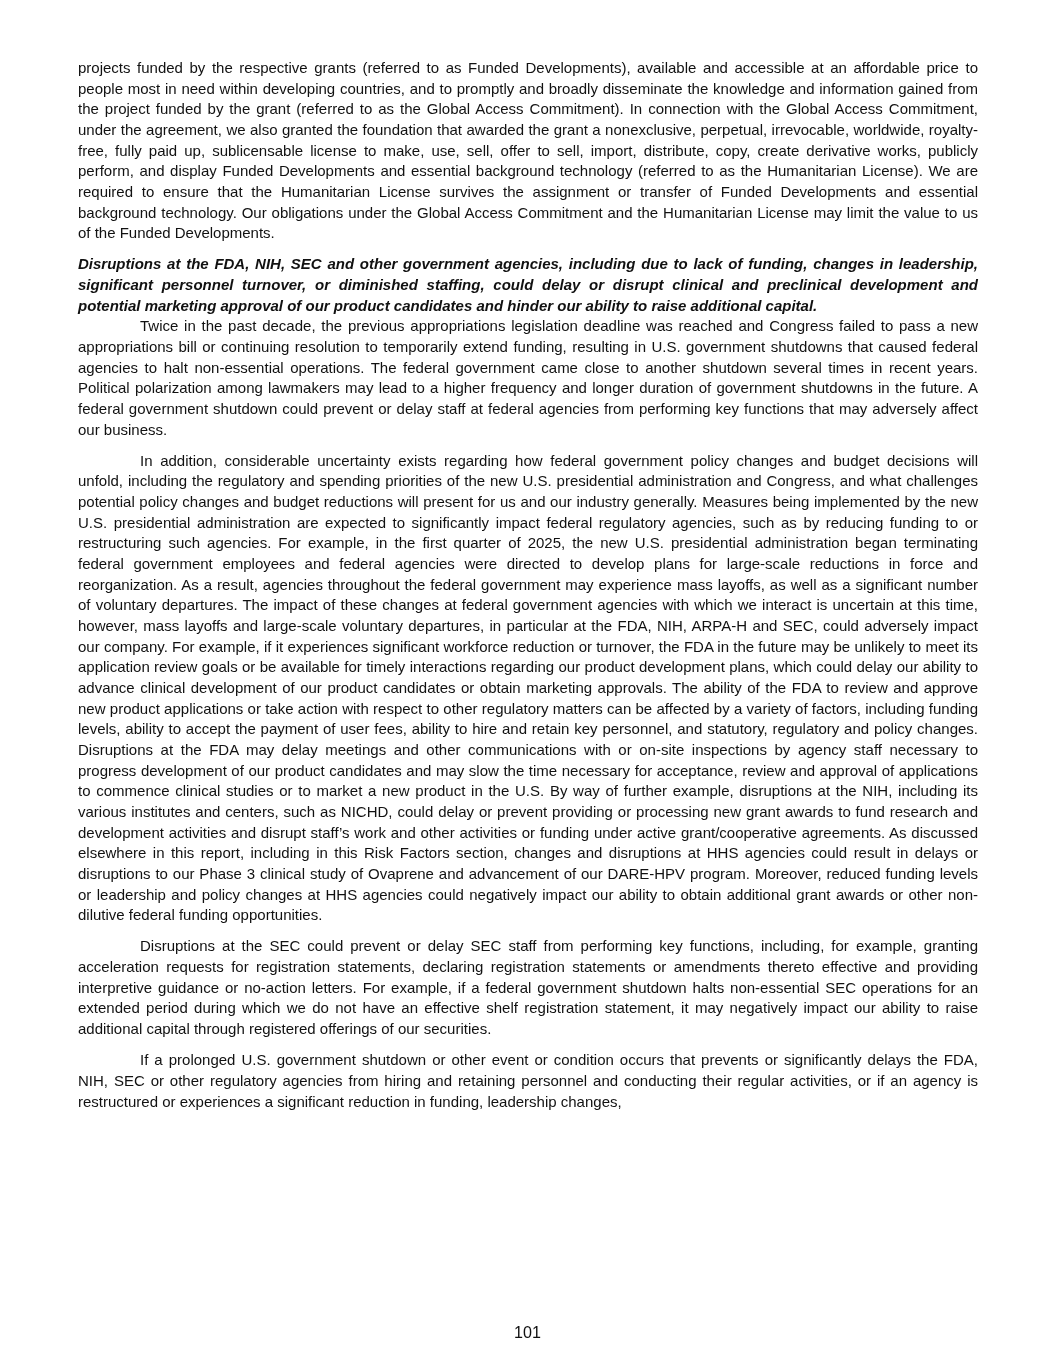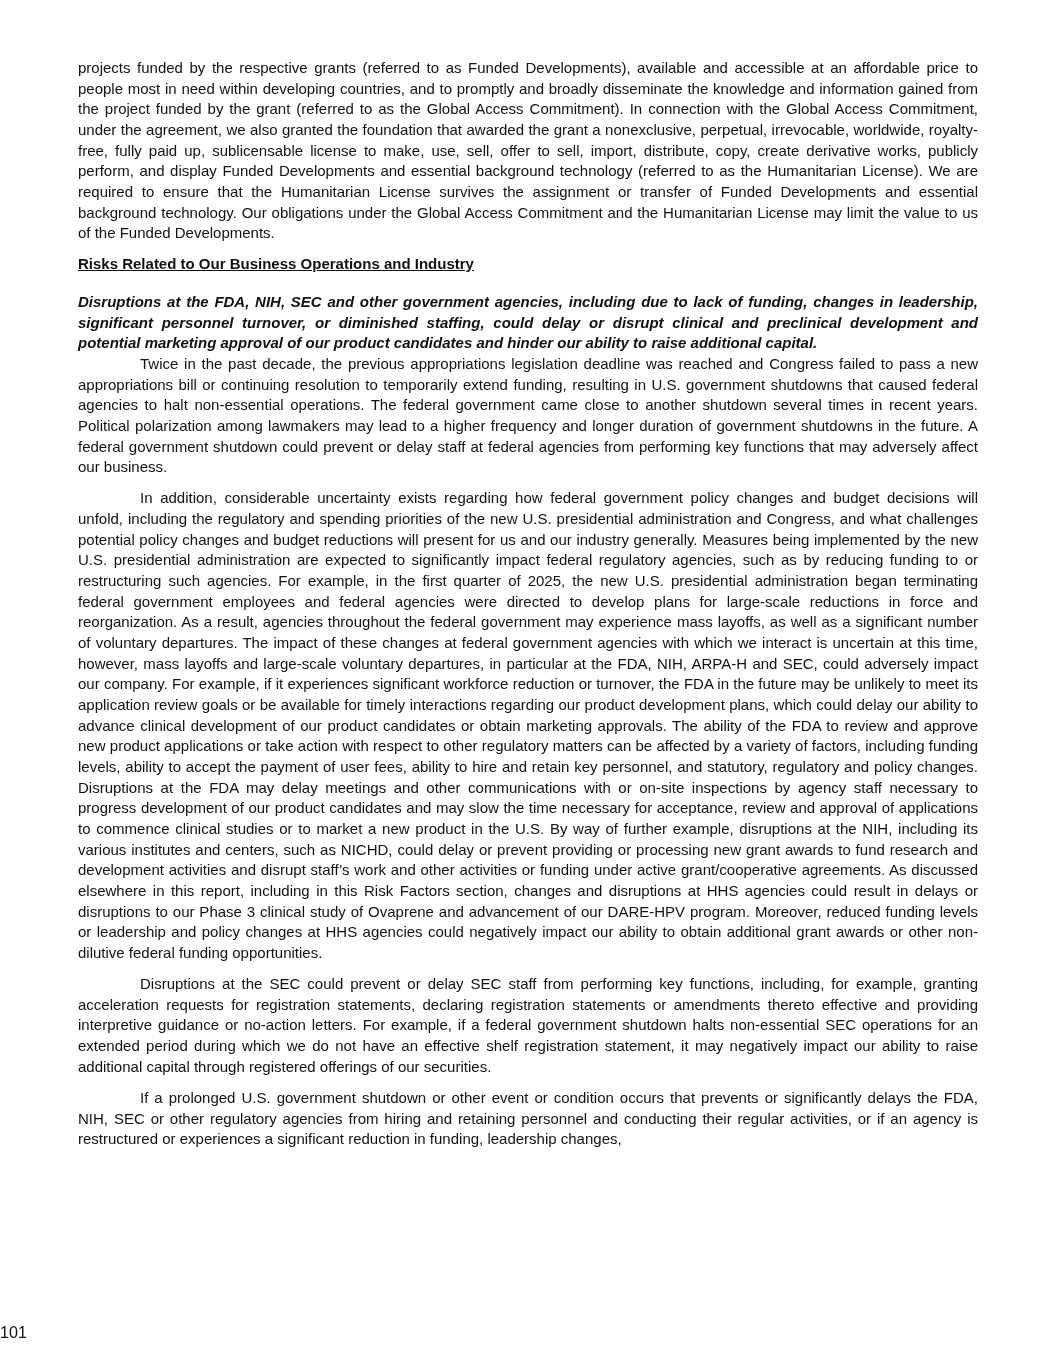--- a/index.html
+++ b/index.html
@@ -38,30 +38,30 @@
   .risk-title {
     font-weight: bold;
     font-style: italic;
     margin-bottom: 0;
   }
   .page-number {
     position: absolute;
     left: 0;
     width: 1055px;
     top: 1322px;
+    text-align: center;
     font-size: 16.1px;
     line-height: 20px;
   }
 </style>
 </head>
 <body>
 
 <div class="page">
   <p class="para">projects funded by the respective grants (referred to as Funded Developments), available and accessible at an affordable price to people most in need within developing countries, and to promptly and broadly disseminate the knowledge and information gained from the project funded by the grant (referred to as the Global Access Commitment). In connection with the Global Access Commitment, under the agreement, we also granted the foundation that awarded the grant a nonexclusive, perpetual, irrevocable, worldwide, royalty-free, fully paid up, sublicensable license to make, use, sell, offer to sell, import, distribute, copy, create derivative works, publicly perform, and display Funded Developments and essential background technology (referred to as the Humanitarian License). We are required to ensure that the Humanitarian License survives the assignment or transfer of Funded Developments and essential background technology. Our obligations under the Global Access Commitment and the Humanitarian License may limit the value to us of the Funded Developments.</p>
-  <p class="heading">Risks Related to Our Business Operations and Industry</p>
   <p class="risk-title">Disruptions at the FDA, NIH, SEC and other government agencies, including due to lack of funding, changes in leadership, significant personnel turnover, or diminished staffing, could delay or disrupt clinical and preclinical development and potential marketing approval of our product candidates and hinder our ability to raise additional capital.</p>
   <p class="para indent">Twice in the past decade, the previous appropriations legislation deadline was reached and Congress failed to pass a new appropriations bill or continuing resolution to temporarily extend funding, resulting in U.S. government shutdowns that caused federal agencies to halt non-essential operations. The federal government came close to another shutdown several times in recent years. Political polarization among lawmakers may lead to a higher frequency and longer duration of government shutdowns in the future. A federal government shutdown could prevent or delay staff at federal agencies from performing key functions that may adversely affect our business.</p>
   <p class="para indent">In addition, considerable uncertainty exists regarding how federal government policy changes and budget decisions will unfold, including the regulatory and spending priorities of the new U.S. presidential administration and Congress, and what challenges potential policy changes and budget reductions will present for us and our industry generally. Measures being implemented by the new U.S. presidential administration are expected to significantly impact federal regulatory agencies, such as by reducing funding to or restructuring such agencies. For example, in the first quarter of 2025, the new U.S. presidential administration began terminating federal government employees and federal agencies were directed to develop plans for large-scale reductions in force and reorganization. As a result, agencies throughout the federal government may experience mass layoffs, as well as a significant number of voluntary departures. The impact of these changes at federal government agencies with which we interact is uncertain at this time, however, mass layoffs and large-scale voluntary departures, in particular at the FDA, NIH, ARPA-H and SEC, could adversely impact our company. For example, if it experiences significant workforce reduction or turnover, the FDA in the future may be unlikely to meet its application review goals or be available for timely interactions regarding our product development plans, which could delay our ability to advance clinical development of our product candidates or obtain marketing approvals. The ability of the FDA to review and approve new product applications or take action with respect to other regulatory matters can be affected by a variety of factors, including funding levels, ability to accept the payment of user fees, ability to hire and retain key personnel, and statutory, regulatory and policy changes. Disruptions at the FDA may delay meetings and other communications with or on-site inspections by agency staff necessary to progress development of our product candidates and may slow the time necessary for acceptance, review and approval of applications to commence clinical studies or to market a new product in the U.S. By way of further example, disruptions at the NIH, including its various institutes and centers, such as NICHD, could delay or prevent providing or processing new grant awards to fund research and development activities and disrupt staff’s work and other activities or funding under active grant/cooperative agreements. As discussed elsewhere in this report, including in this Risk Factors section, changes and disruptions at HHS agencies could result in delays or disruptions to our Phase 3 clinical study of Ovaprene and advancement of our DARE-HPV program. Moreover, reduced funding levels or leadership and policy changes at HHS agencies could negatively impact our ability to obtain additional grant awards or other non-dilutive federal funding opportunities.</p>
   <p class="para indent">Disruptions at the SEC could prevent or delay SEC staff from performing key functions, including, for example, granting acceleration requests for registration statements, declaring registration statements or amendments thereto effective and providing interpretive guidance or no-action letters. For example, if a federal government shutdown halts non-essential SEC operations for an extended period during which we do not have an effective shelf registration statement, it may negatively impact our ability to raise additional capital through registered offerings of our securities.</p>
   <p class="para indent">If a prolonged U.S. government shutdown or other event or condition occurs that prevents or significantly delays the FDA, NIH, SEC or other regulatory agencies from hiring and retaining personnel and conducting their regular activities, or if an agency is restructured or experiences a significant reduction in funding, leadership changes,</p>
 </div>
 
 <div class="page-number">101</div>
 
 </body></html>

